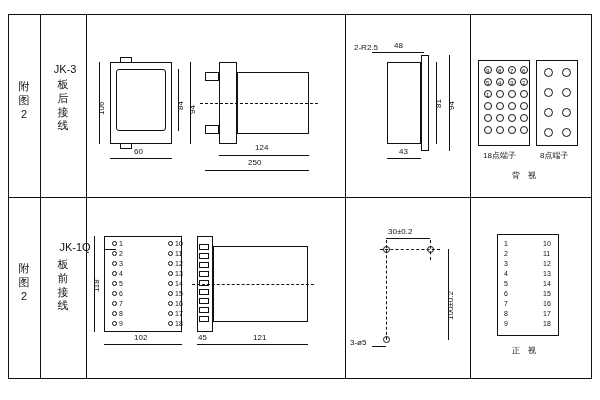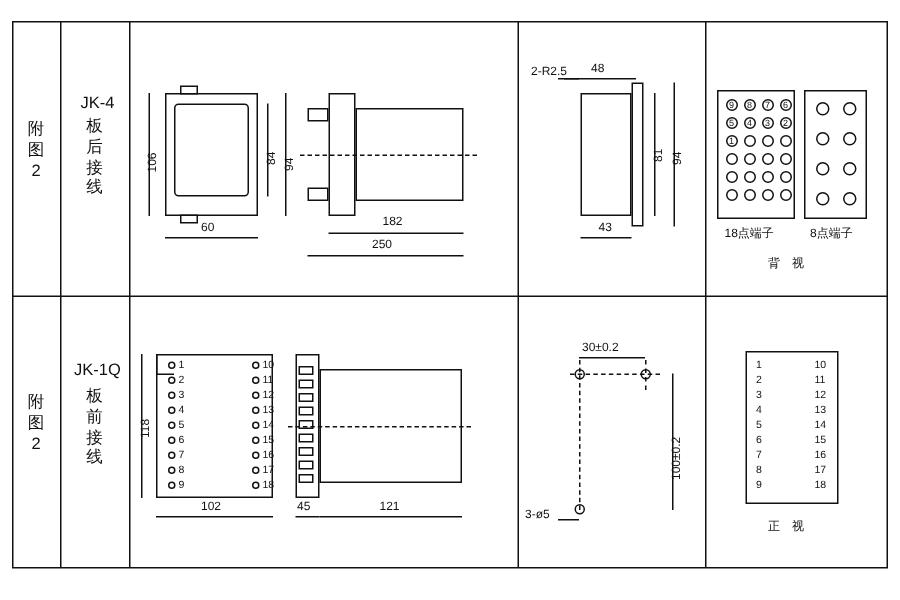--- a/index.html
+++ b/index.html
@@ -32,21 +32,21 @@
   <div class="ln v" style="left:8px;top:14px;height:364px;"></div>
   <div class="ln v" style="left:40px;top:14px;height:364px;"></div>
   <div class="ln v" style="left:86px;top:14px;height:364px;"></div>
   <div class="ln v" style="left:345px;top:14px;height:364px;"></div>
   <div class="ln v" style="left:470px;top:14px;height:364px;"></div>
   <div class="ln v" style="left:591px;top:14px;height:364px;"></div>
 
   <div class="vtext" style="left:11px;top:80px;white-space:pre;">附
 图
 2</div>
-  <div class="modelname" style="left:42px;top:62px;">JK-4</div>
+  <div class="modelname" style="left:42px;top:62px;">JK-3</div>
   <div class="vtext" style="left:50px;top:78px;white-space:pre;">板
 后
 接
 线</div>
 
   <div class="box" style="left:110px;top:62px;width:62px;height:82px;"></div>
   <div class="box" style="left:116px;top:69px;width:50px;height:62px;border-radius:3px;"></div>
   <div class="box" style="left:120px;top:57px;width:12px;height:6px;"></div>
   <div class="box" style="left:120px;top:143px;width:12px;height:6px;"></div>
 
@@ -59,21 +59,21 @@
   <div class="ln h" style="left:110px;top:158px;width:62px;"></div>
   <div class="dim" style="left:134px;top:147px;">60</div>
 
   <div class="box" style="left:219px;top:62px;width:18px;height:82px;"></div>
   <div class="box" style="left:237px;top:72px;width:72px;height:62px;"></div>
   <div class="box" style="left:205px;top:72px;width:14px;height:9px;"></div>
   <div class="box" style="left:205px;top:125px;width:14px;height:9px;"></div>
   <div class="dash" style="left:200px;top:103px;width:118px;"></div>
 
   <div class="ln h" style="left:219px;top:155px;width:90px;"></div>
-  <div class="dim" style="left:255px;top:143px;">182</div>
+  <div class="dim" style="left:255px;top:143px;">124</div>
   <div class="ln h" style="left:205px;top:170px;width:104px;"></div>
   <div class="dim" style="left:248px;top:158px;">250</div>
 
   <div class="box" style="left:387px;top:62px;width:34px;height:82px;"></div>
   <div class="box" style="left:421px;top:55px;width:8px;height:96px;"></div>
   <div class="ln h" style="left:376px;top:52px;width:48px;"></div>
   <div class="dim" style="left:394px;top:41px;">48</div>
   <div class="dim" style="left:354px;top:43px;">2-R2.5</div>
   <div class="ln h" style="left:372px;top:52px;width:14px;"></div>
 
@@ -131,21 +131,21 @@
   <div class="circle" style="left:544px;top:128px;width:9px;height:9px;"></div>
   <div class="circle" style="left:562px;top:128px;width:9px;height:9px;"></div>
 
   <div class="cap" style="left:483px;top:150px;">18点端子</div>
   <div class="cap" style="left:540px;top:150px;">8点端子</div>
   <div class="cap" style="left:512px;top:170px;">背　视</div>
 
   <div class="vtext" style="left:11px;top:262px;white-space:pre;">附
 图
 2</div>
-  <div class="modelname" style="left:42px;top:240px;">JK-1Q</div>
+  <div class="modelname" style="left:52px;top:240px;">JK-1Q</div>
   <div class="vtext" style="left:50px;top:258px;white-space:pre;">板
 前
 接
 线</div>
 
   <div class="box" style="left:104px;top:236px;width:78px;height:96px;"></div>
   <div class="box" style="left:104px;top:236px;width:12px;height:14px;border-right:none;border-top:none;"></div>
 
   <div class="ln v" style="left:94px;top:236px;height:96px;"></div>
   <div class="dimv" style="left:92px;top:292px;">118</div>

